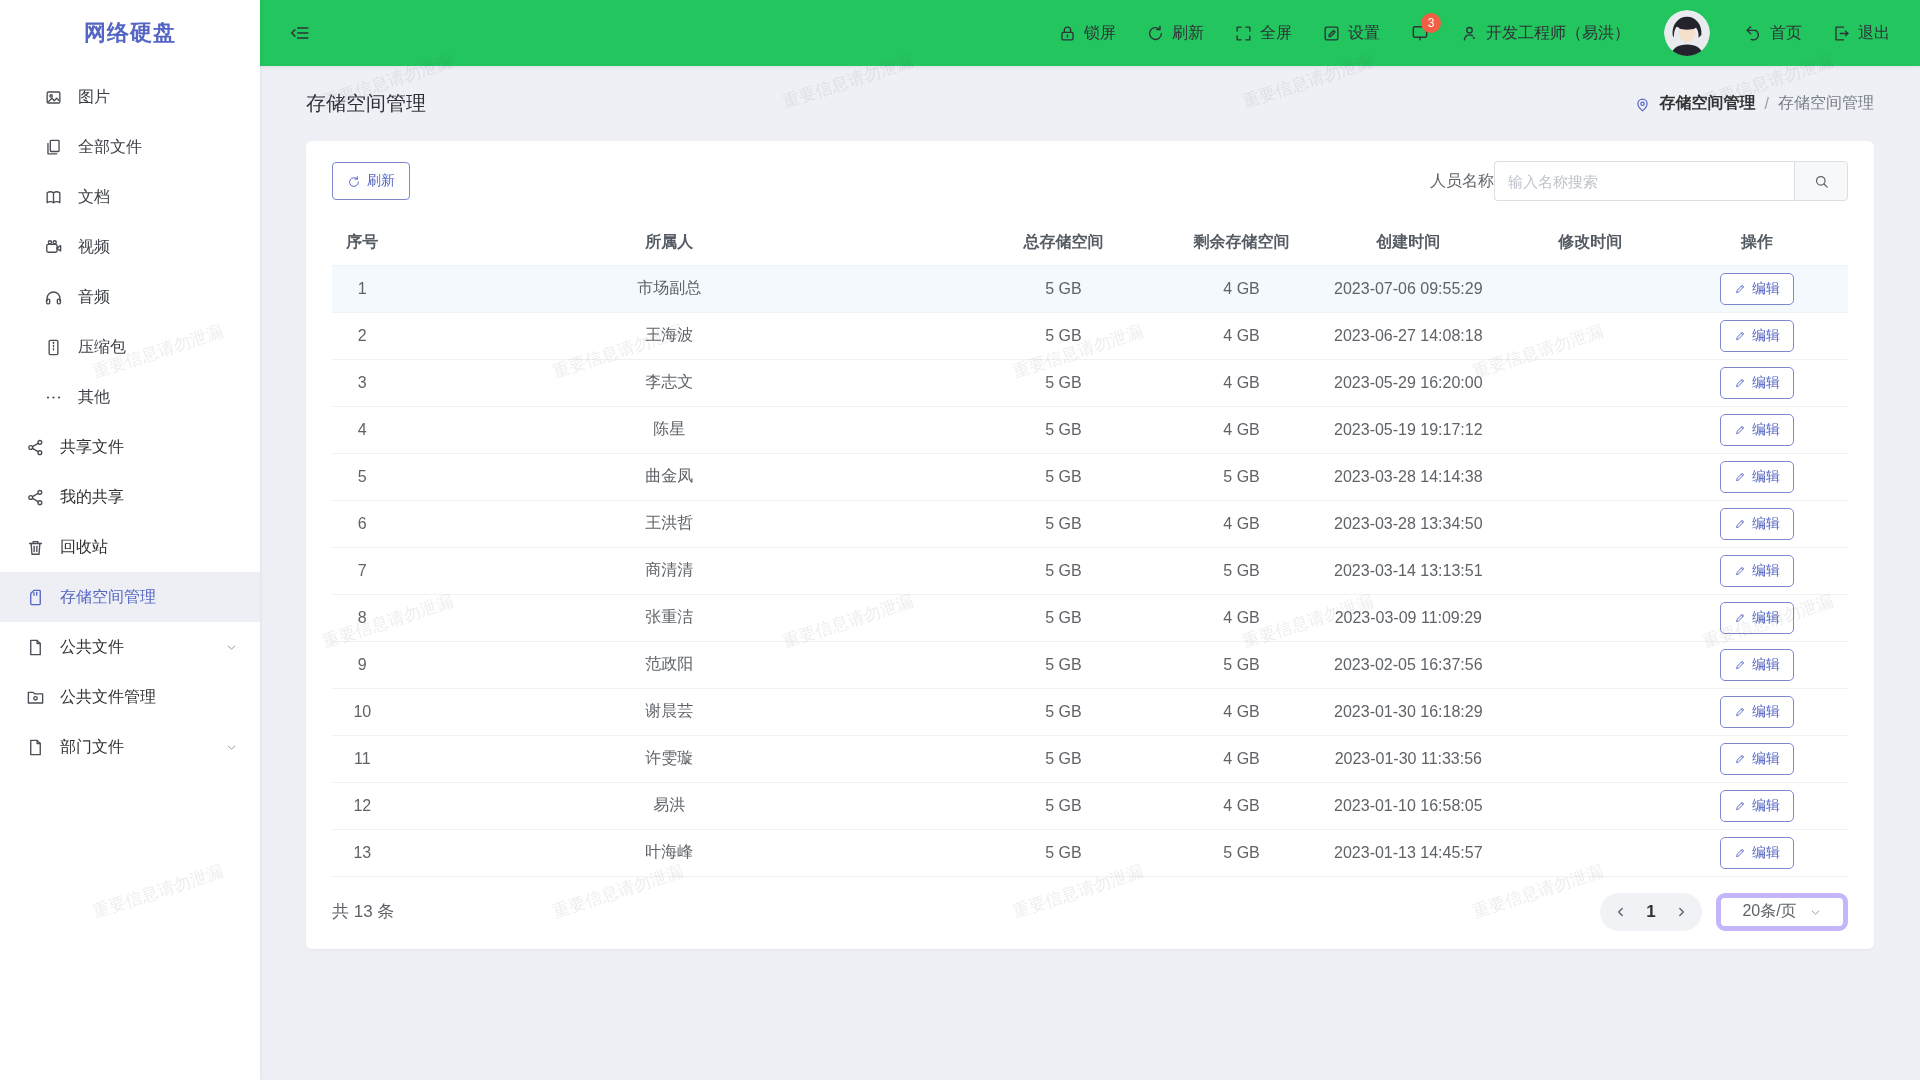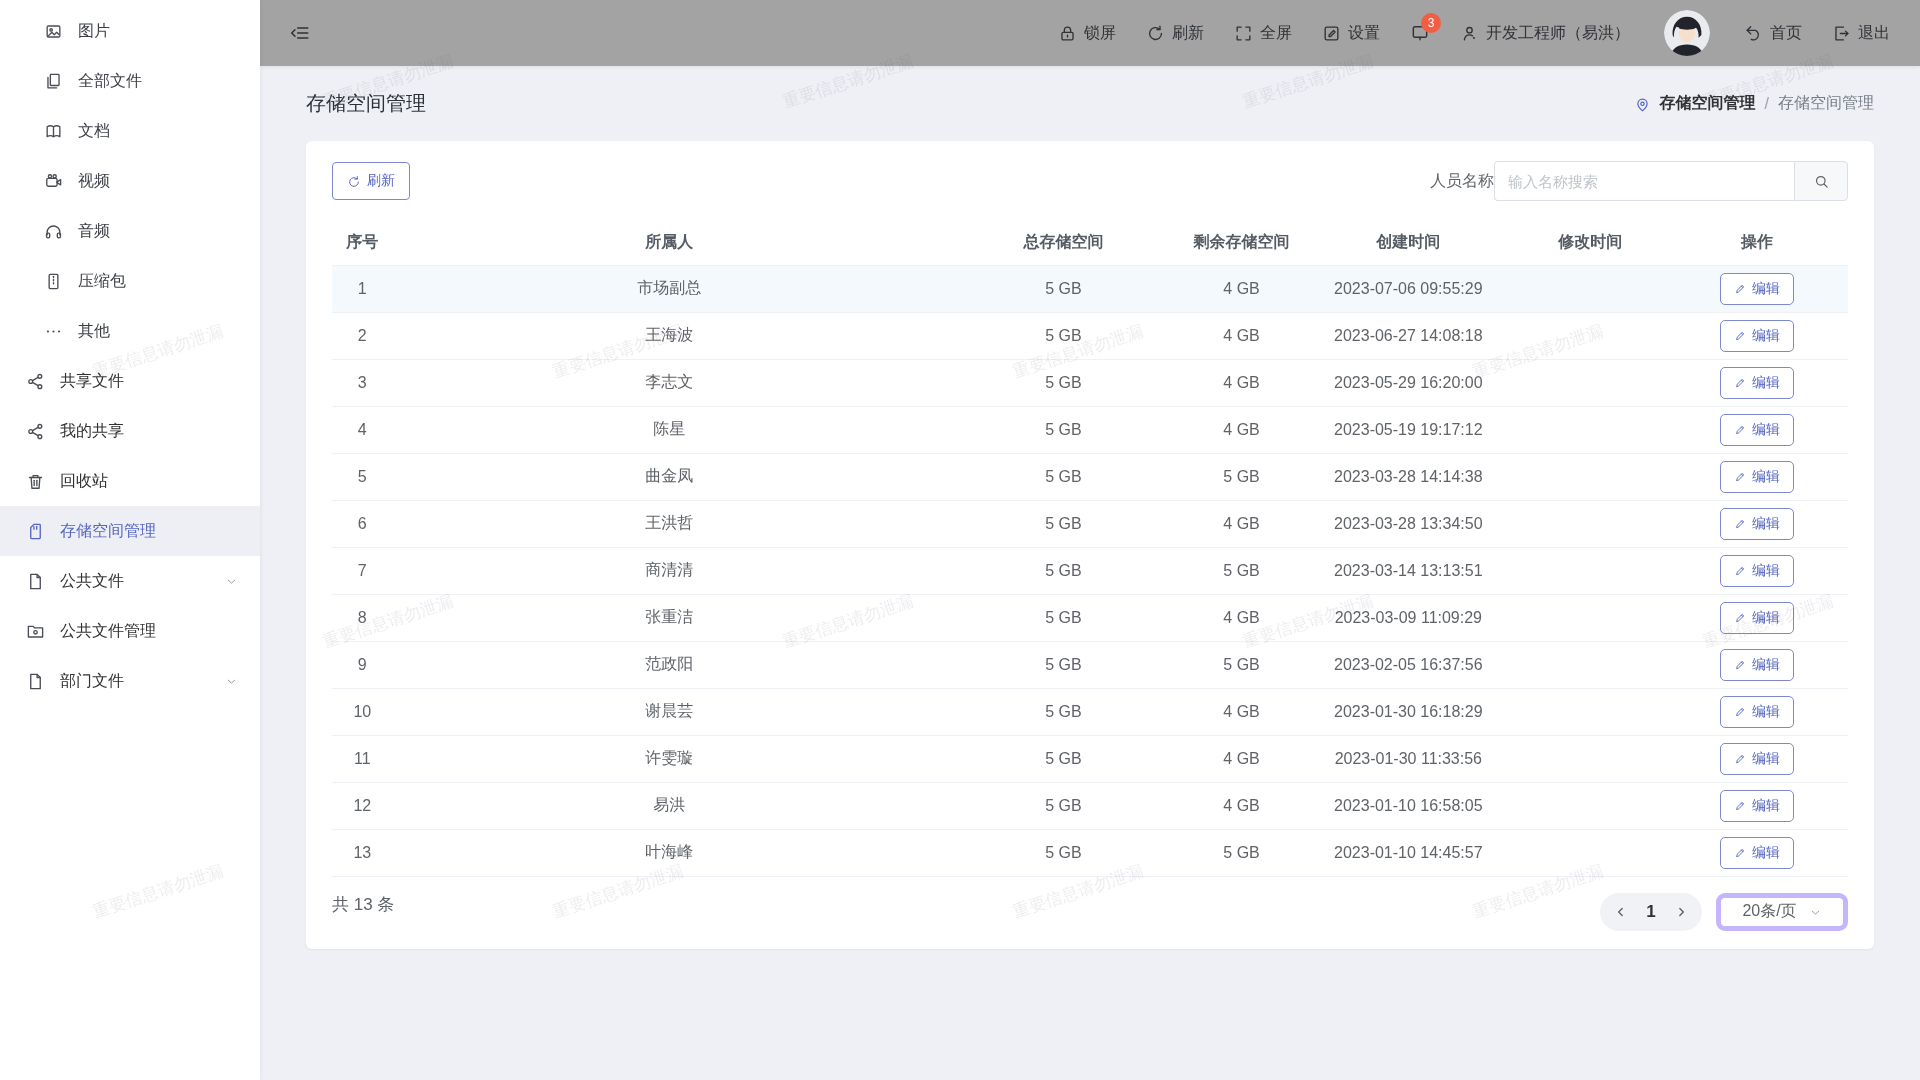--- a/index.html
+++ b/index.html
@@ -27,21 +27,21 @@
   .side-item .svg-i { width:19px; height:19px; margin-right:15px; color:#4a4d55; flex:0 0 19px; }
   .side-item.sub { padding-left:44px; color:#3c3f47; }
   .side-item.active { background:#edeff4; color:var(--primary); }
   .side-item.active .svg-i { color:var(--primary); }
   .side-item .chev { position:absolute; right:22px; width:13px; height:13px; color:#8a90a0; }
 
   
   .main { flex:1; display:flex; flex-direction:column; min-width:0; }
 
   .topbar {
-    height:66px; background:#a3a3a3; display:flex; align-items:center;
+    height:66px; background:#22c55e; display:flex; align-items:center;
     padding:0 30px 0 29px; box-shadow:0 1px 4px rgba(0,21,41,.08); z-index:4;
   }
   .collapse { width:22px; height:22px; color:#2f3237; cursor:pointer; }
   .topbar-right { margin-left:auto; display:flex; align-items:center; gap:30px; }
   .tb-item { display:flex; align-items:center; gap:7px; font-size:16px; color:#2f3237; cursor:pointer; white-space:nowrap; }
   .tb-item .svg-i { width:19px; height:19px; color:#2f3237; }
   .notif { position:relative; cursor:pointer; display:flex; }
   .notif .svg-i { width:20px; height:20px; color:#2f3237; }
   .badge {
     position:absolute; top:-10px; right:-11px; min-width:20px; height:20px;
@@ -97,21 +97,21 @@
   tbody tr:first-child { background:#f4f9fd; }
   .col-0{width:4%} .col-1{width:36.5%} .col-2{width:15.5%} .col-3{width:8%}
   .col-4{width:14%} .col-5{width:10%} .col-6{width:12%}
   .edit-btn {
     display:inline-flex; align-items:center; gap:5px; background:#fff;
     border:1px solid #7d88cd; color:var(--primary); border-radius:5px;
     font-size:14px; padding:6px 13px; cursor:pointer; font-family:inherit;
   }
   .edit-btn .svg-i { width:13px; height:13px; }
 
-  .card-footer { display:flex; margin-top:16px; }
+  .card-footer { display:flex; align-items:center; margin-top:16px; }
   .total-count { font-size:17px; color:#5f6368; }
   .pager { margin-left:auto; display:flex; align-items:center; gap:14px; }
   .pager-pill {
     background:#f1f2f5; border-radius:19px; height:38px;
     display:flex; align-items:center; padding:0 14px; gap:16px;
   }
   .pg-chev { width:14px; height:14px; color:#5f6368; cursor:pointer; }
   .pg-num { font-size:17px; font-weight:bold; color:#303133; min-width:14px; text-align:center; }
   .page-size {
     height:38px; min-width:132px; background:#fff; border:5px solid #c4b5fd;
@@ -128,20 +128,21 @@
   }
 
   .svg-i { display:inline-block; vertical-align:middle; }
 </style>
 </head>
 <body style="--primary: #5565c3; --badge: #f25e43;">
 
 <div class="app">
 
   <aside class="sidebar">
+    <div class="logo">网络硬盘</div>
     <nav class="side-menu" id="side-menu">
         <div class="side-item sub">
           <svg class="svg-i" viewBox="0 0 24 24" fill="none" stroke="currentColor" stroke-width="1.7" stroke-linecap="round" stroke-linejoin="round">
             <rect x="4" y="5" width="16" height="14" rx="1.5"></rect>
             <circle cx="9" cy="10" r="1.5"></circle>
             <path d="M5.5 17.5l4.5-4.5 3 3 3-3 2.5 2.5"></path>
           </svg>
           <span>图片</span>
         </div>
         <div class="side-item sub">
@@ -570,21 +571,21 @@
                     <line x1="13.6" y1="7.6" x2="16.4" y2="10.4"></line>
                   </svg>
                   <span>编辑</span>
                 </button></td>
             </tr>
             <tr>
               <td class="col-0">13</td>
               <td class="col-1">叶海峰</td>
               <td class="col-2">5 GB</td>
               <td class="col-3">5 GB</td>
-              <td class="col-4">2023-01-10 14:45:57</td>
+              <td class="col-4">2023-01-13 14:45:57</td>
               <td class="col-5"></td>
               <td class="col-6"><button class="edit-btn">
                   <svg class="svg-i" viewBox="0 0 24 24" fill="none" stroke="currentColor" stroke-width="1.7" stroke-linecap="round" stroke-linejoin="round" style="width:13px;height:13px">
                     <path d="M5 19l1.1-3.9L15 6.2l2.8 2.8L8.9 17.9z"></path>
                     <line x1="13.6" y1="7.6" x2="16.4" y2="10.4"></line>
                   </svg>
                   <span>编辑</span>
                 </button></td>
             </tr>
           </tbody>

